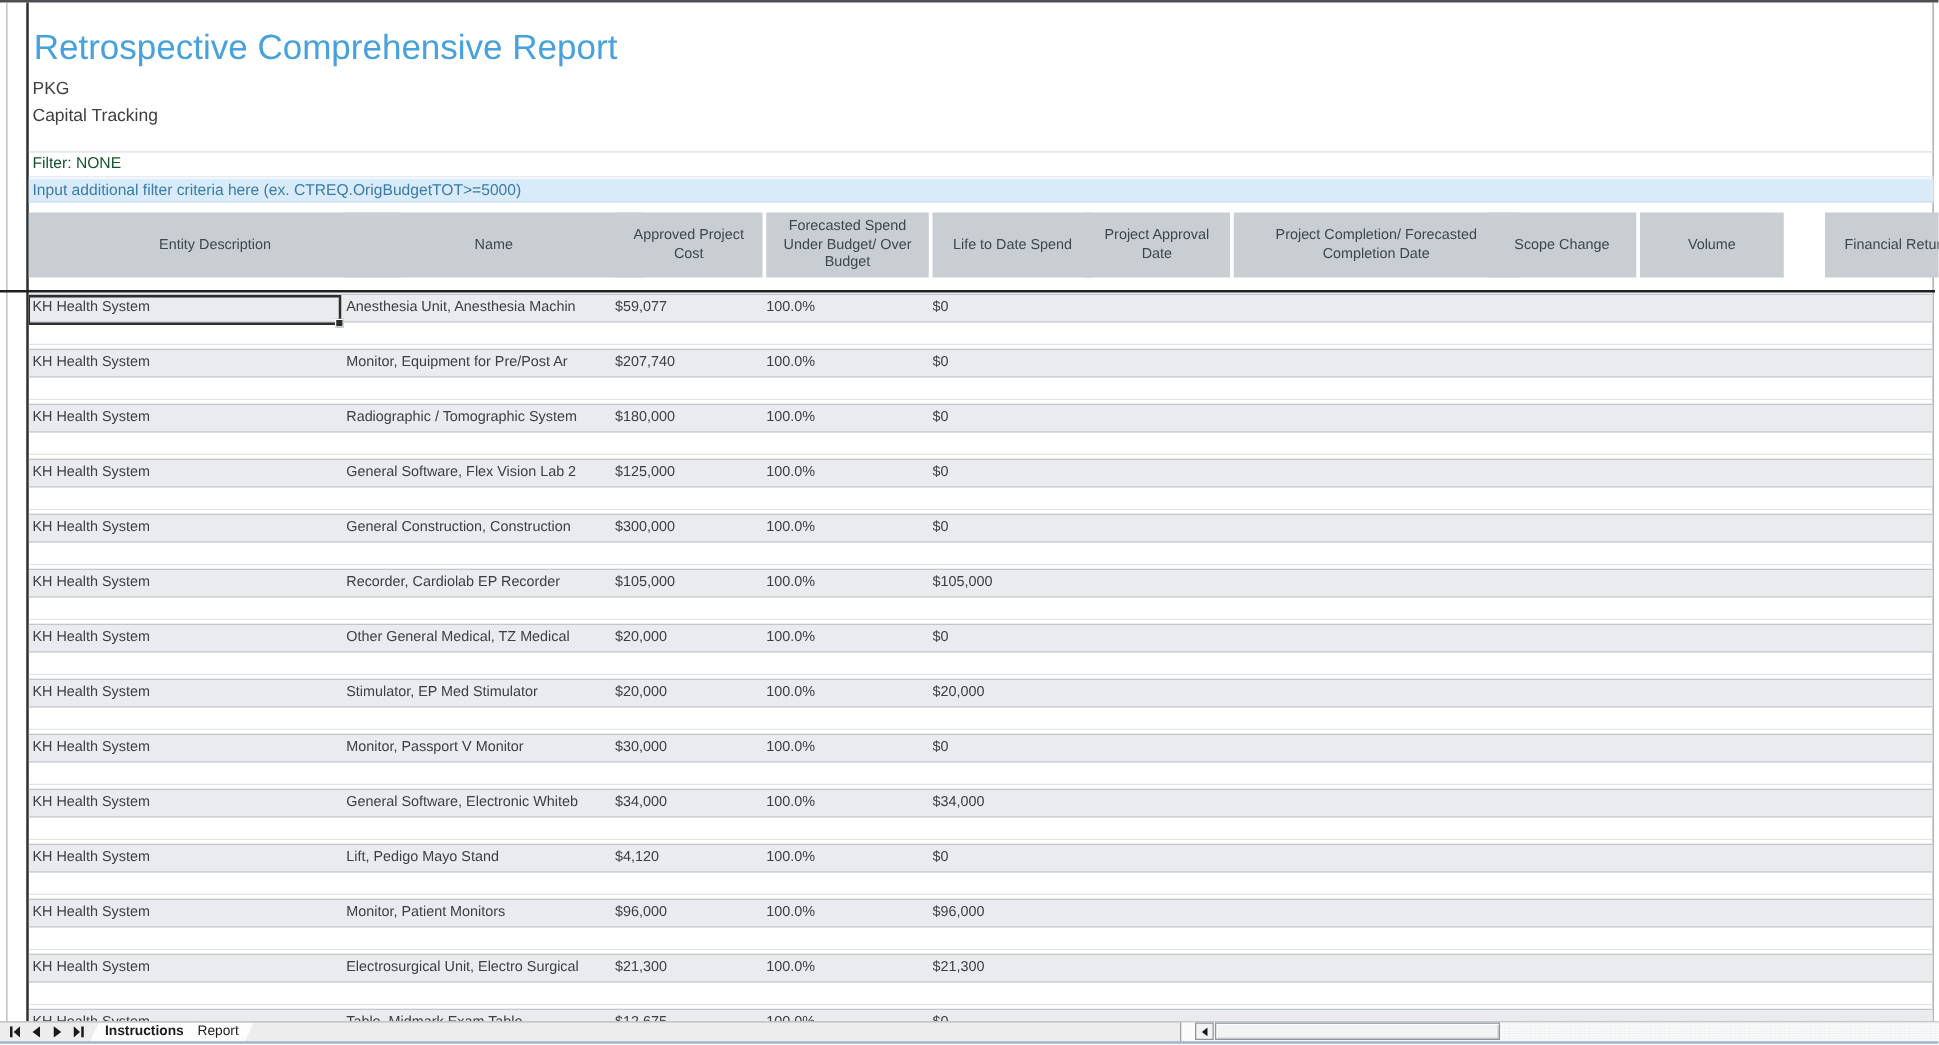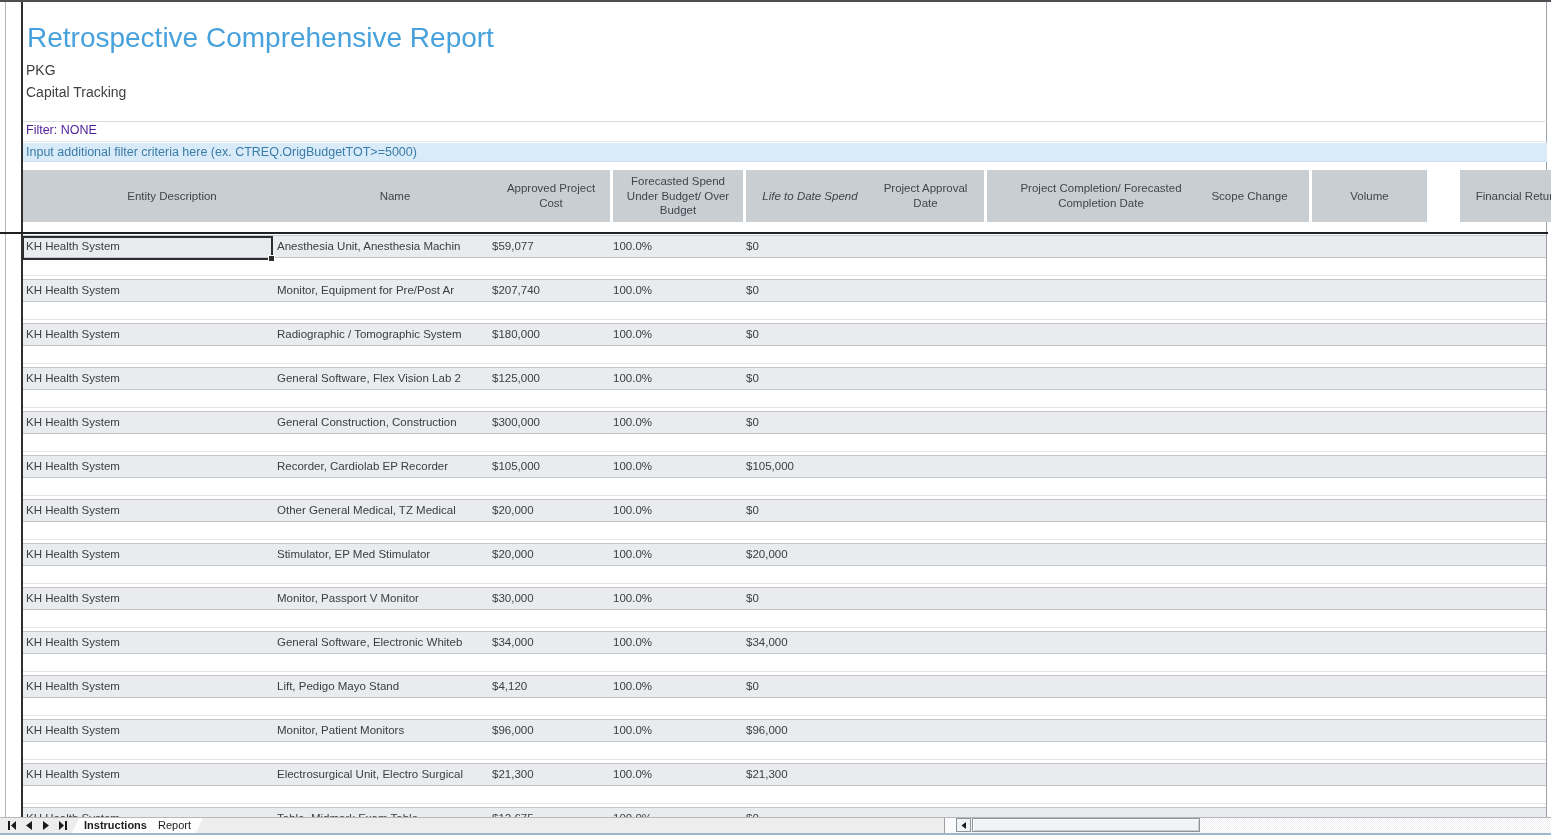--- a/index.html
+++ b/index.html
@@ -12,36 +12,36 @@
   .top-frame{position:absolute;left:0;top:0;width:1551px;height:2px;background:#4d4f52;}
   .left-outer-line{position:absolute;left:5px;top:2px;width:1px;height:815px;background:#b3b6b9;}
   .gutter-line{position:absolute;left:21px;top:2px;width:2px;height:815px;background:#2e2f31;}
   .right-line{position:absolute;left:1546px;top:2px;width:1px;height:815px;background:#9aa0a5;}
   .freeze-line{position:absolute;left:0;top:232px;width:1548px;height:2px;background:#1f2022;}
 
   .page-title{position:absolute;left:27px;top:22px;font-size:28px;font-weight:400;color:#47a1dc;letter-spacing:0;}
   .subtitle{position:absolute;left:26px;font-size:14px;color:#3f3f3f;}
   .sub1{top:62px;} .sub2{top:84px;}
   .hline{position:absolute;left:23px;width:1524px;height:1px;background:#dadde0;}
-  .filter-label{position:absolute;left:26px;top:123px;font-size:12.5px;color:#4c1d95;}
+  .filter-label{position:absolute;left:26px;top:123px;font-size:12.5px;color:#14532d;}
   .filter-input-row{
     position:absolute;left:23px;top:143px;width:1524px;height:19px;line-height:19px;
     background:#d9ebf9;border-bottom:1px solid #cfdeed;font-size:12.5px;color:#3a7ca8;
     padding-left:3px;box-sizing:border-box;white-space:nowrap;overflow:hidden;
   }
 
   
   .grid-header{position:absolute;left:23px;top:170px;width:1524px;height:52px;}
   .hcell{
     position:absolute;top:0;height:52px;background:#c9ced3;color:#3e464e;
     font-size:11.5px;line-height:1.3;display:flex;align-items:center;justify-content:center;
     text-align:center;padding:0 6px;box-sizing:border-box;
   }
   .h0{left:0;width:298px;} .h1{left:252px;width:240px;} .h2{left:469px;width:118px;}
-  .h3{left:590px;width:130px;} .h4{left:723px;width:128px;font-style:italic;} .h5{left:844px;width:117px;}
+  .h3{left:590px;width:130px;} .h4{left:723px;width:128px;} .h5{left:844px;width:117px;}
   .h6{left:964px;width:228px;} .h7{left:1167px;width:119px;} .h8{left:1289px;width:115px;}
   .h9{left:1407px;width:115px;margin-left:30px;}
 
   
   #grid-body{position:absolute;left:23px;top:234px;width:1524px;height:583px;overflow:hidden;}
   .row-band{
     position:absolute;left:0;width:1523px;height:23px;background:#e9ebee;
     border-top:1px solid #c3c7cb;border-bottom:1px solid #c3c7cb;box-sizing:border-box;
   }
   .gap-line{position:absolute;left:0;width:1523px;height:1px;background:#e2e5e8;}

